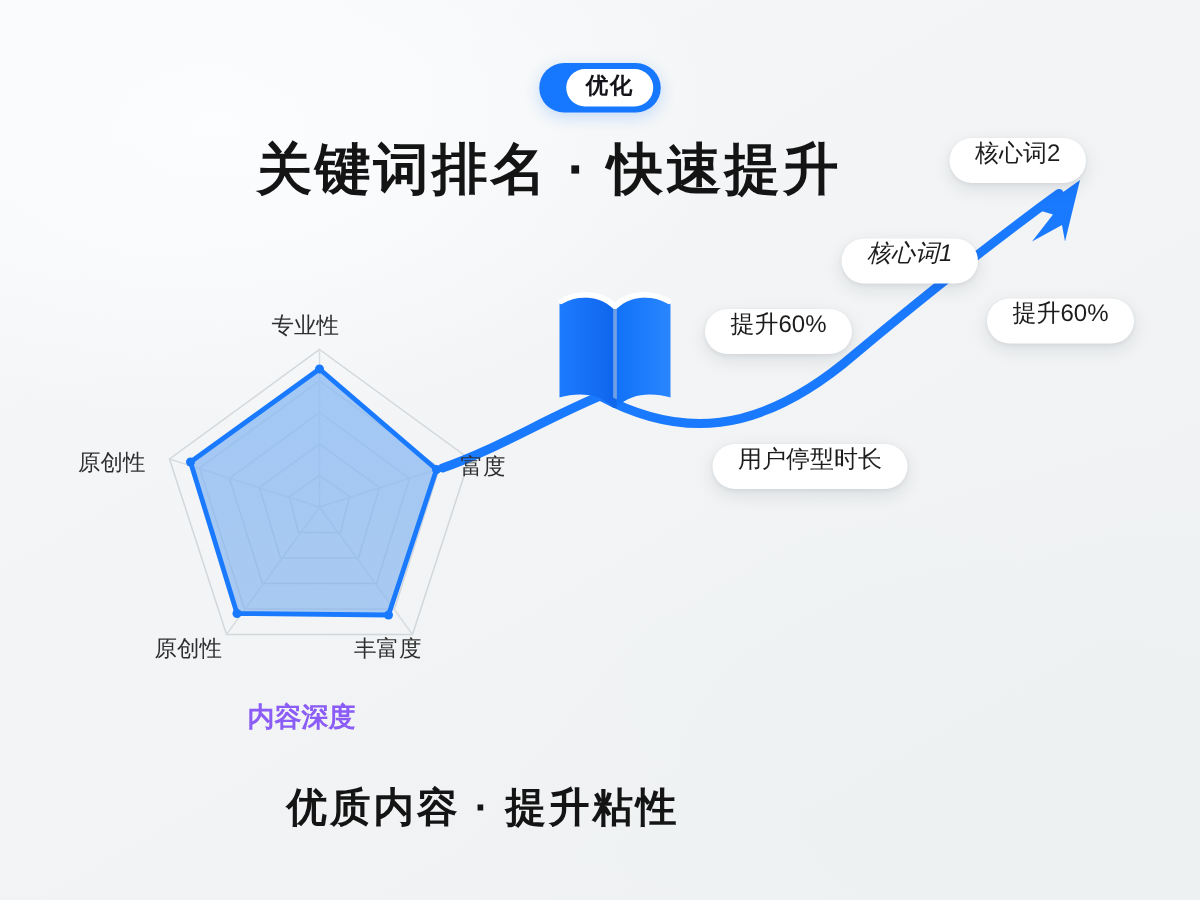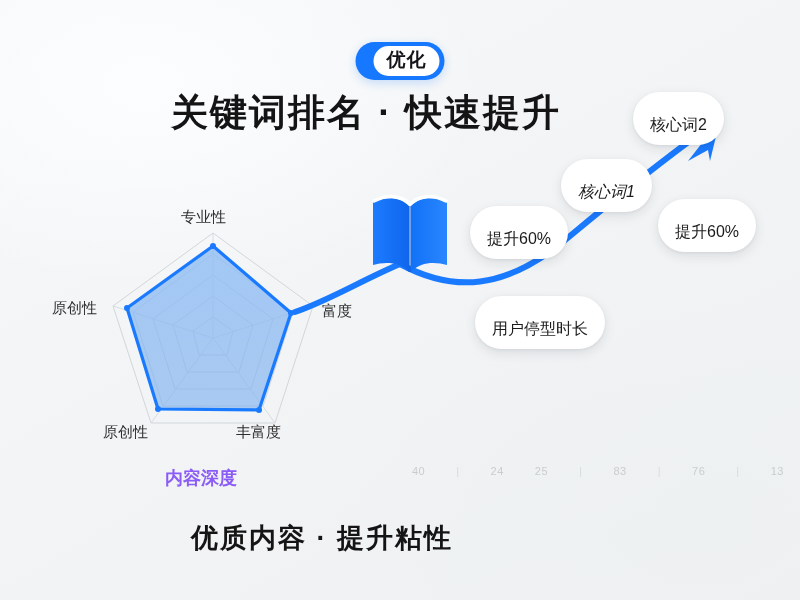--- a/index.html
+++ b/index.html
@@ -59,21 +59,21 @@
     color: #ffffff;
     font-size: 21px;
     font-weight: 700;
     letter-spacing: 1px;
     padding-right: 10px;
     line-height: 1.35;
   }
   .badge-chip {
     background: #ffffff;
     color: #14141a;
-    font-size: 19px;
+    font-size: 15px;
     font-weight: 700;
     letter-spacing: 1px;
     border-radius: 999px;
     padding: 2px 13px 3px;
     line-height: 1.3;
   }
 
   
   .main-title {
     position: absolute;
@@ -103,21 +103,21 @@
   
   .axis-label {
     position: absolute;
     font-size: 15px;
     font-weight: 500;
     color: #2e2e2e;
     white-space: nowrap;
     z-index: 5;
   }
   .axis-label.a-top    { left: 181px; top: 208px; }
-  .axis-label.a-right  { left: 322px; top: 302px; }
+  .axis-label.a-right  { left: 307px; top: 302px; }
   .axis-label.a-brgt   { left: 236px; top: 423px; }
   .axis-label.a-blft   { left: 103px; top: 423px; }
   .axis-label.a-left   { left: 52px;  top: 299px; }
 
   .depth-label {
     position: absolute;
     left: 165px;
     top: 466px;
     font-size: 18px;
     font-weight: 600;
@@ -127,21 +127,21 @@
   }
 
   
   .pill {
     position: absolute;
     background: #ffffff;
     border-radius: 999px;
     font-size: 16px;
     font-weight: 500;
     color: #1c1c1c;
-    padding: 23px 17px 9px;
+    padding: 0 17px 9px;
     white-space: nowrap;
     box-shadow: 0 4px 12px rgba(28,40,60,0.10),
                 0 1px 3px rgba(28,40,60,0.07);
     z-index: 6;
   }
   .pill.p-kw2   { left: 633px; top: 92px; }
   .pill.p-kw1   { left: 561px; top: 159px; font-style: italic; }
   .pill.p-up-l  { left: 470px; top: 206px; }
   .pill.p-up-r  { left: 658px; top: 199px; }
   .pill.p-dwell { left: 475px; top: 296px; }
@@ -257,26 +257,14 @@
   <div class="axis-label a-left">原创性</div>
 
   <div class="depth-label">内容深度</div>
 
   <div class="pill p-kw2">核心词2</div>
   <div class="pill p-kw1">核心词1</div>
   <div class="pill p-up-l">提升60%</div>
   <div class="pill p-up-r">提升60%</div>
   <div class="pill p-dwell">用户停型时长</div>
 
-  <div class="tick-scale">
-    <span>40</span>
-    <span class="sep">|</span>
-    <span>24</span>
-    <span>25</span>
-    <span class="sep">|</span>
-    <span>83</span>
-    <span class="sep">|</span>
-    <span>76</span>
-    <span class="sep">|</span>
-    <span>13</span>
-  </div>
 
 </div>
 
 </body></html>

